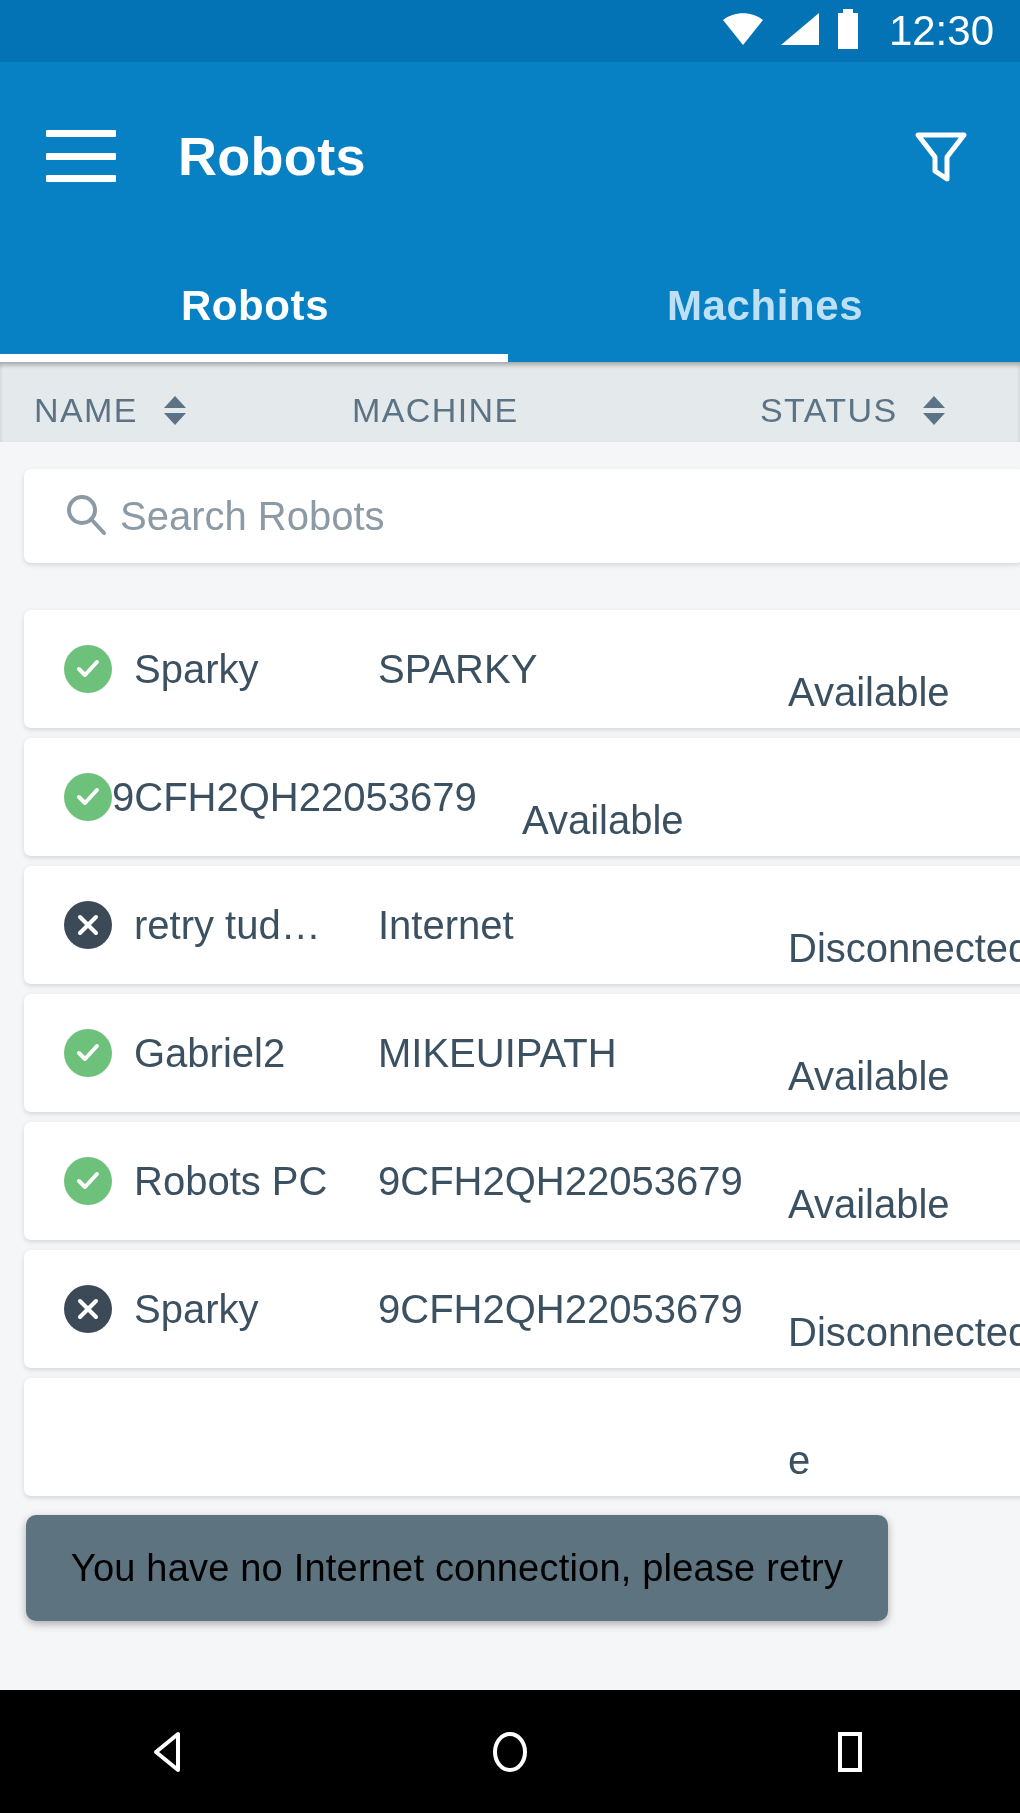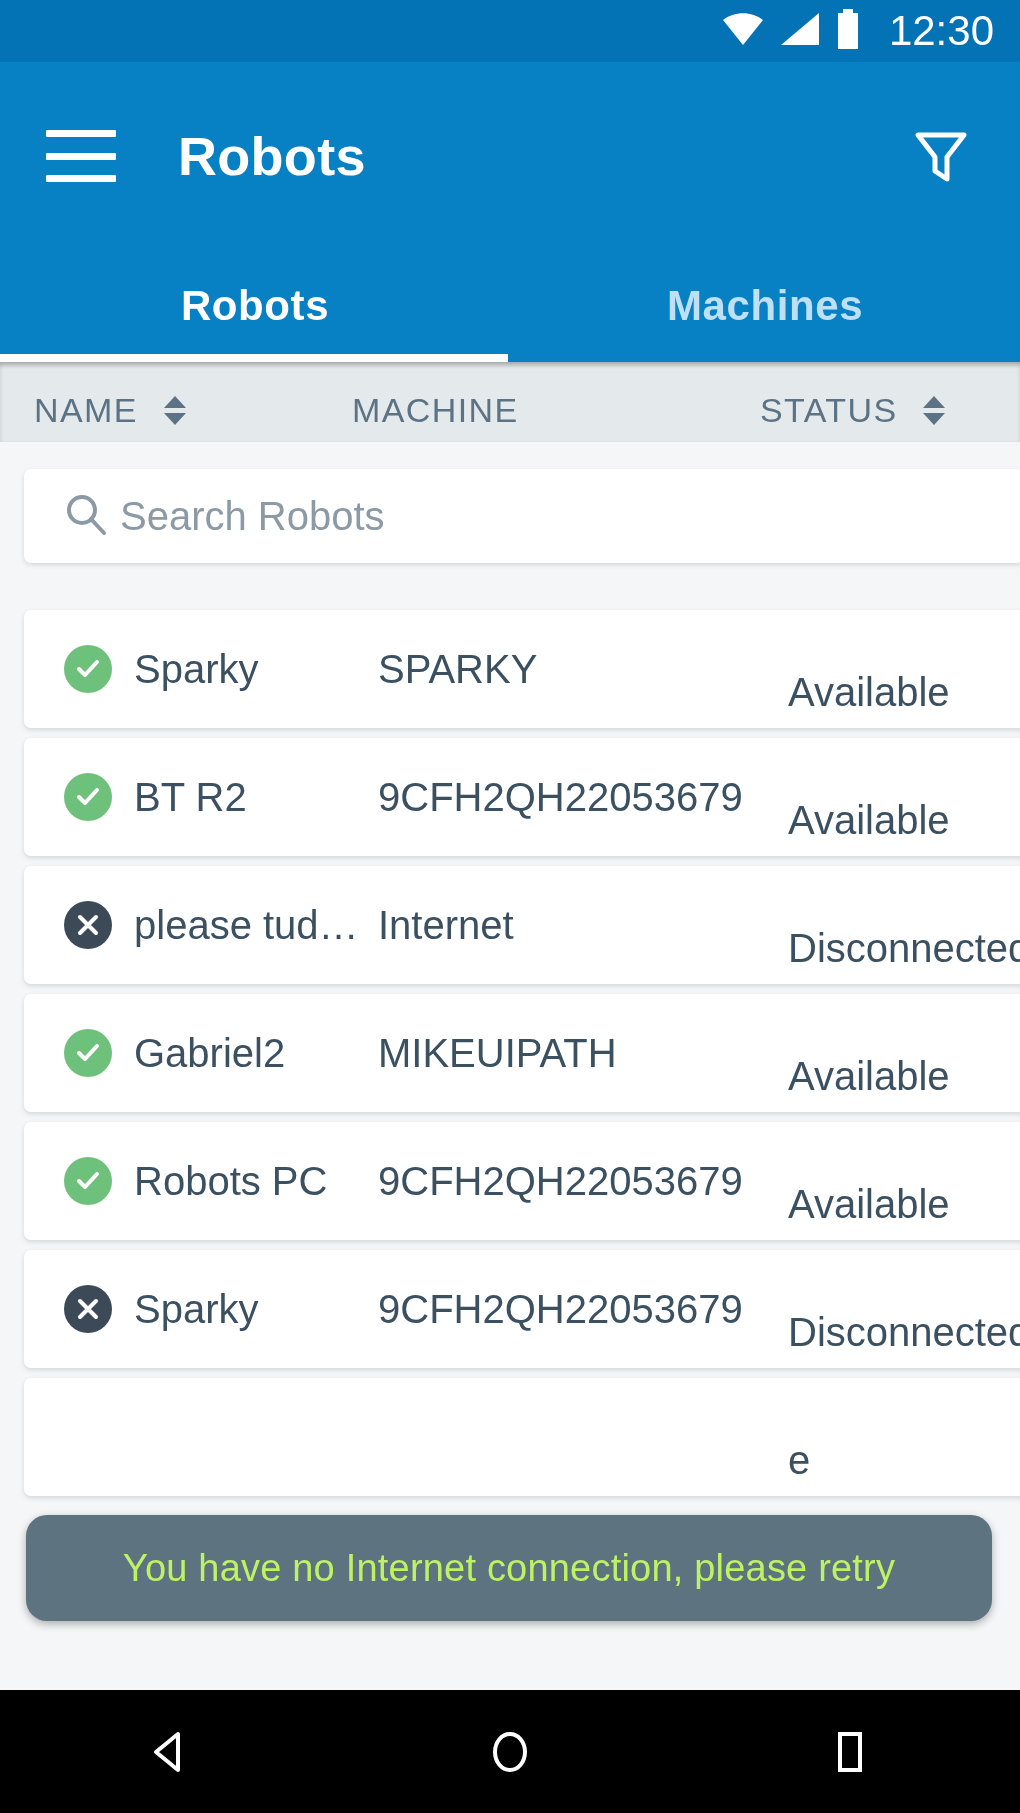--- a/index.html
+++ b/index.html
@@ -144,25 +144,25 @@
     color:#3b5060; font-size:40px;
     white-space:nowrap; overflow:hidden;
   }
   .cell-status{
     color:#3b5060; font-size:40px; white-space:nowrap;margin-top:46px;
   }
 
   
   #toast{
     position:absolute; left:26px; top:1073px;
-    width:966px; height:106px;
-    background:#5d7380; border-radius:21px;
+    width:862px; height:106px;
+    background:#5d7380; border-radius:10px;
     box-shadow:0 3px 8px rgba(0,0,0,0.3);
     display:flex; align-items:center; justify-content:center;
-    color:#bef264; font-size:38px; letter-spacing:0.2px;
+    color:#000000; font-size:38px; letter-spacing:0.2px;
   }
 
   
   #navbar{
     position:absolute; bottom:0; left:0; width:1020px; height:123px;
     background:#000000; display:flex; align-items:center;
   }
   .nav-btn{
     flex:1 1 33.33%;
     display:flex; align-items:center; justify-content:center;
@@ -262,32 +262,31 @@
           <span class="cell-name">Sparky</span>
           <span class="cell-machine">SPARKY</span>
           <span class="cell-status">Available</span>
         </div>
         <div class="row" style="top: 296px;">
           <span class="status-dot ok">
             <svg width="30" height="30" viewBox="0 0 30 30">
               <path d="M6 15 L12 21 L24 8" fill="none" stroke="#ffffff" stroke-width="4" stroke-linecap="round" stroke-linejoin="round"></path>
             </svg>
           </span>
-          <span class="cell-name">BT R2</span>
           <span class="cell-machine">9CFH2QH22053679</span>
           <span class="cell-status">Available</span>
         </div>
         <div class="row" style="top: 424px;">
           <span class="status-dot off">
             <svg width="26" height="26" viewBox="0 0 26 26">
               <line x1="5" y1="5" x2="21" y2="21" stroke="#ffffff" stroke-width="4" stroke-linecap="round"></line>
               <line x1="21" y1="5" x2="5" y2="21" stroke="#ffffff" stroke-width="4" stroke-linecap="round"></line>
             </svg>
           </span>
-          <span class="cell-name">please tud…</span>
+          <span class="cell-name">retry tud…</span>
           <span class="cell-machine">Internet</span>
           <span class="cell-status">Disconnected</span>
         </div>
         <div class="row" style="top: 552px;">
           <span class="status-dot ok">
             <svg width="30" height="30" viewBox="0 0 30 30">
               <path d="M6 15 L12 21 L24 8" fill="none" stroke="#ffffff" stroke-width="4" stroke-linecap="round" stroke-linejoin="round"></path>
             </svg>
           </span>
           <span class="cell-name">Gabriel2</span>

